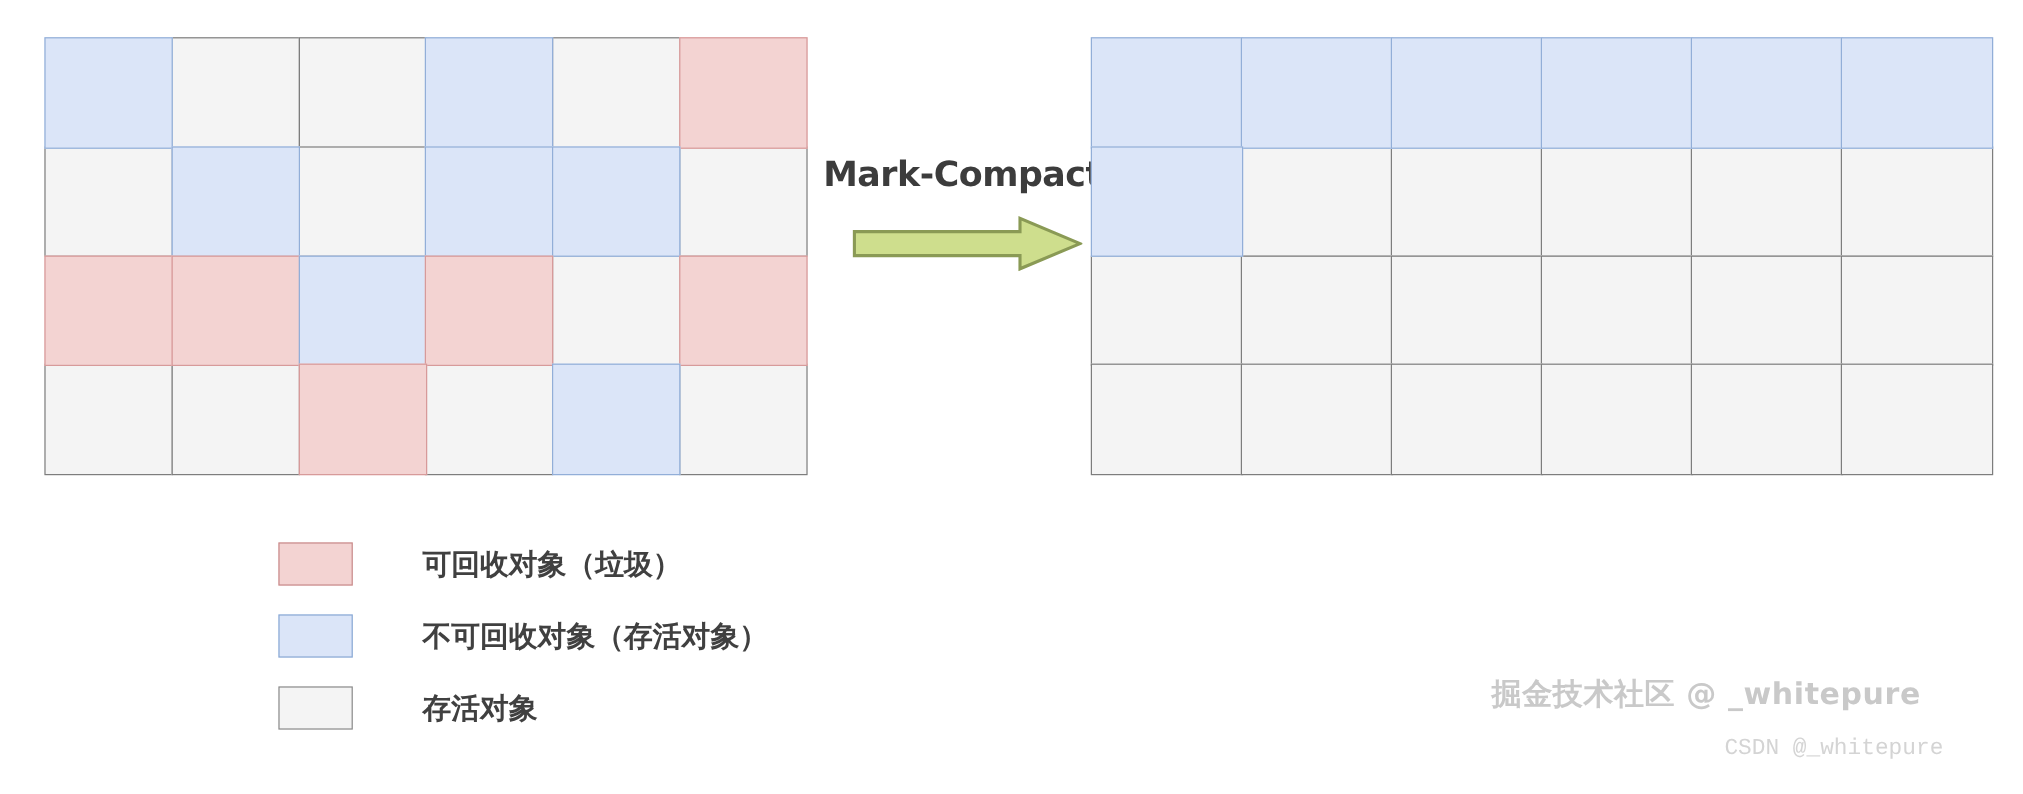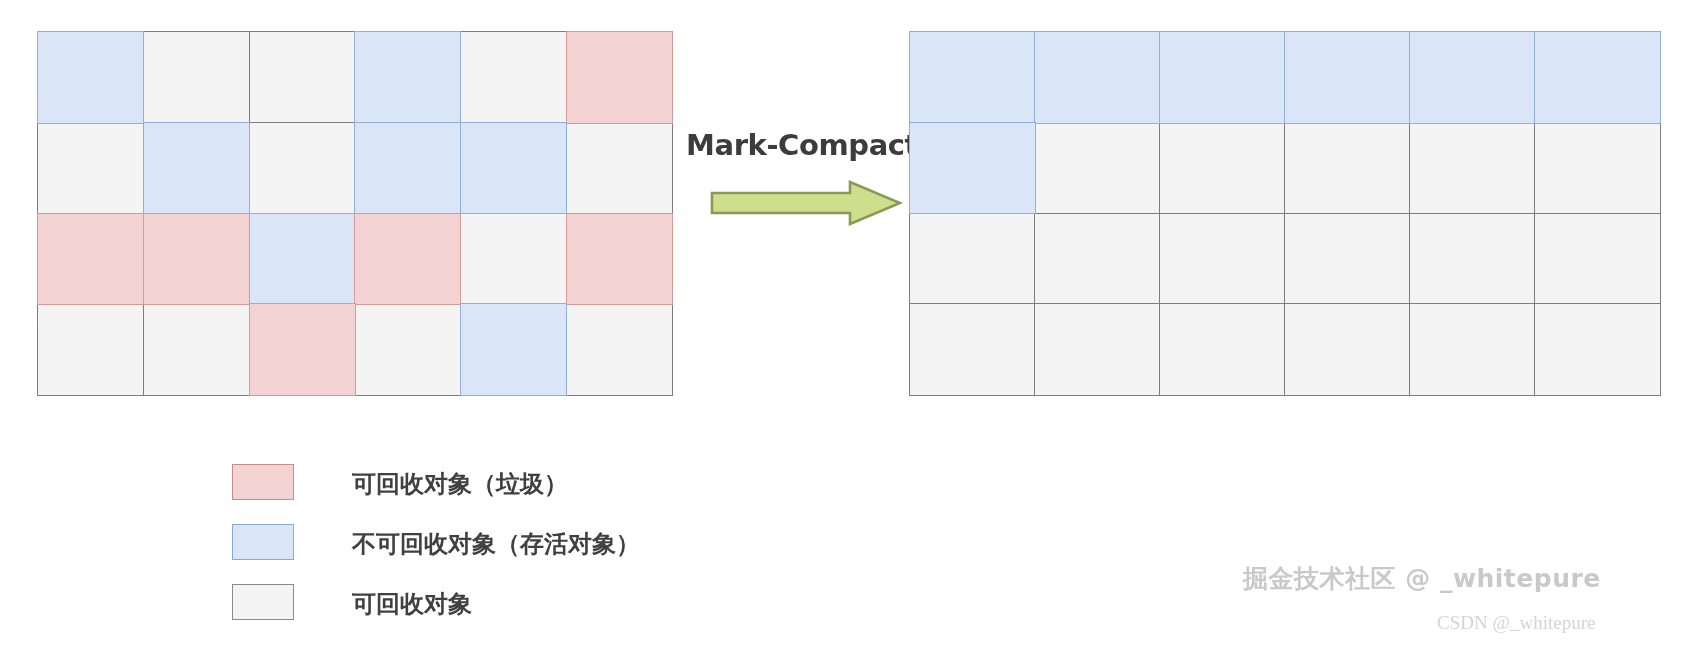--- a/index.html
+++ b/index.html
@@ -90,21 +90,21 @@
 
   
   #legend {
     position: absolute;
     left: 232px;
     top: 440px;
     width: 700px;
   }
   .legend-row {
     display: flex;
-    align-items: flex-end;
+    align-items: center;
     height: 60px;
   }
   .legend-swatch {
     width: 62px;
     height: 36px;
     box-sizing: border-box;
     border: 1.8px solid #7d7d7d;
     flex: 0 0 auto;
   }
   .legend-swatch.garbage { background: #f3d3d2; border-color: #c98c8c; }
@@ -128,21 +128,21 @@
     font-size: 25px;
     color: #c9c9c9;
     white-space: nowrap;
     letter-spacing: 0.5px;
     font-weight: bold;
   }
   #watermark-secondary {
     position: absolute;
     left: 1437px;
     top: 612px;
-    font-family: Liberation Serif, serif;
+    font-family: Liberation Mono, monospace;
     font-size: 19px;
     color: #d4d4d4;
     white-space: nowrap;
   }
 </style>
 </head>
 <body>
 
 <div class="grid" id="heap-before">
     <div class="cell live"></div>
@@ -211,18 +211,18 @@
     <div class="legend-row">
       <div class="legend-swatch garbage"></div>
       <div class="legend-label">可回收对象（垃圾）</div>
     </div>
     <div class="legend-row">
       <div class="legend-swatch live"></div>
       <div class="legend-label">不可回收对象（存活对象）</div>
     </div>
     <div class="legend-row">
       <div class="legend-swatch free"></div>
-      <div class="legend-label">可回收对象</div>
+      <div class="legend-label">存活对象</div>
     </div>
   </div>
 
 <div id="watermark-primary">掘金技术社区 @ _whitepure</div>
 <div id="watermark-secondary">CSDN @_whitepure</div>
 
 </body></html>

